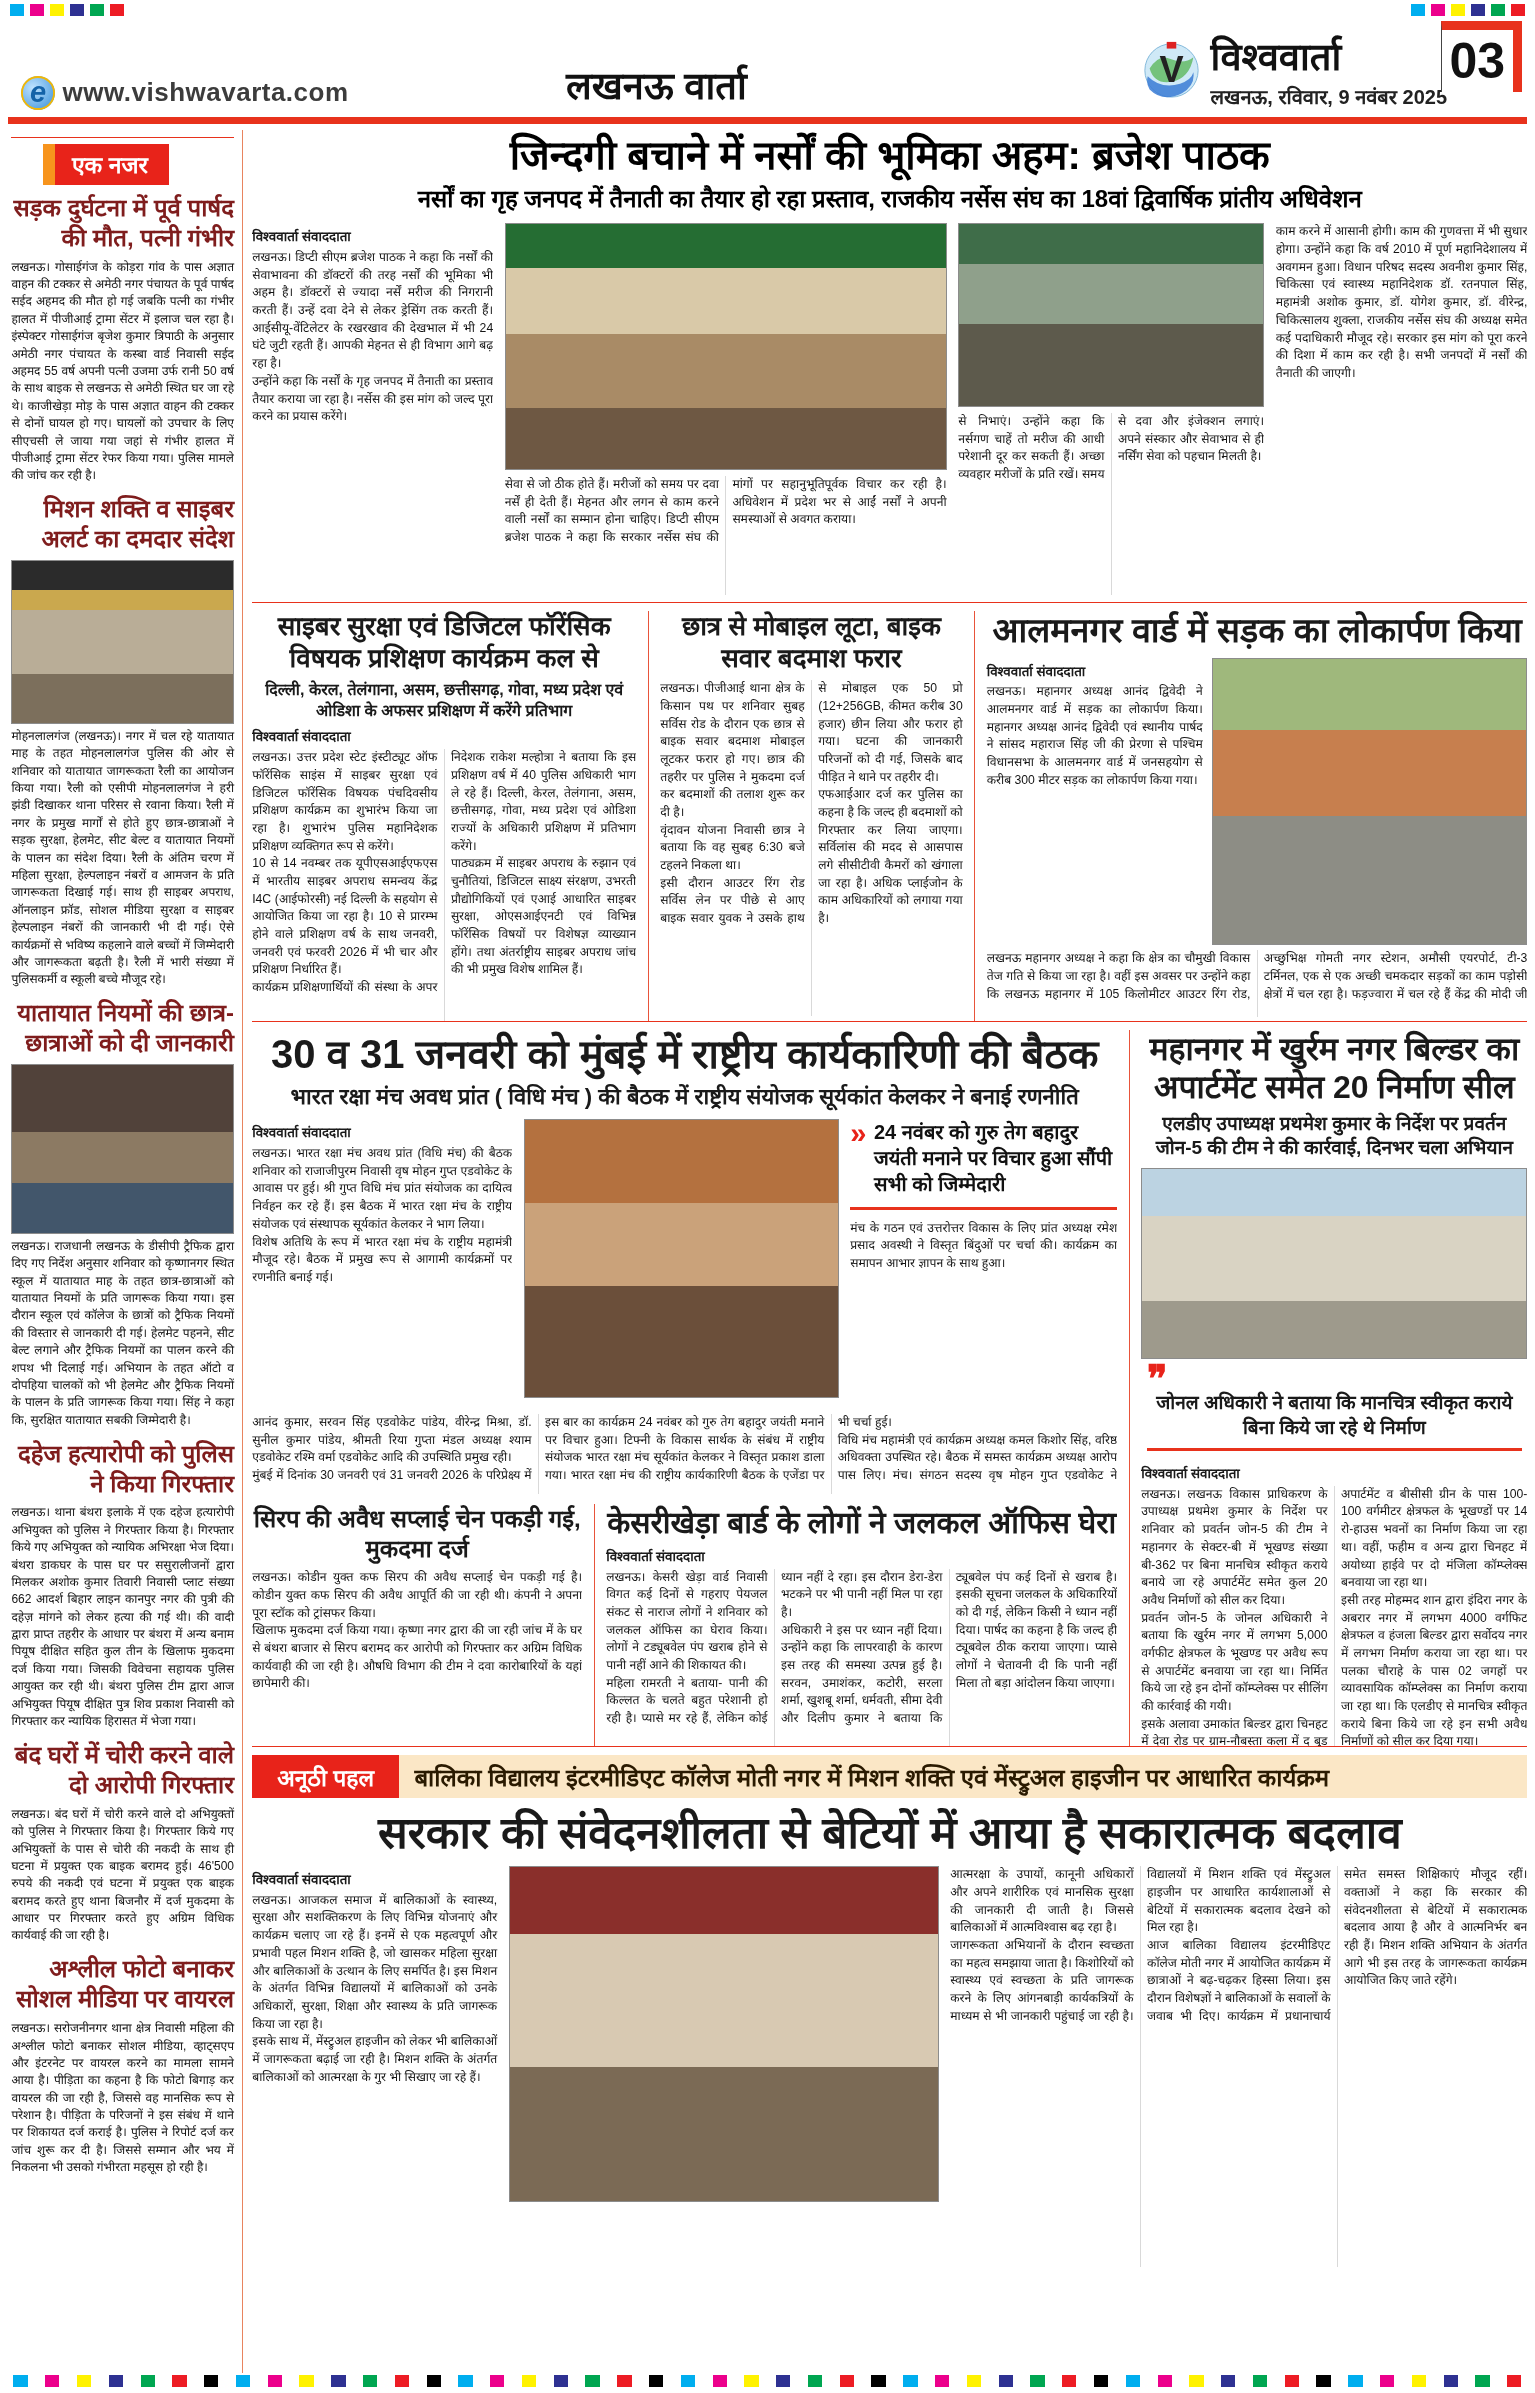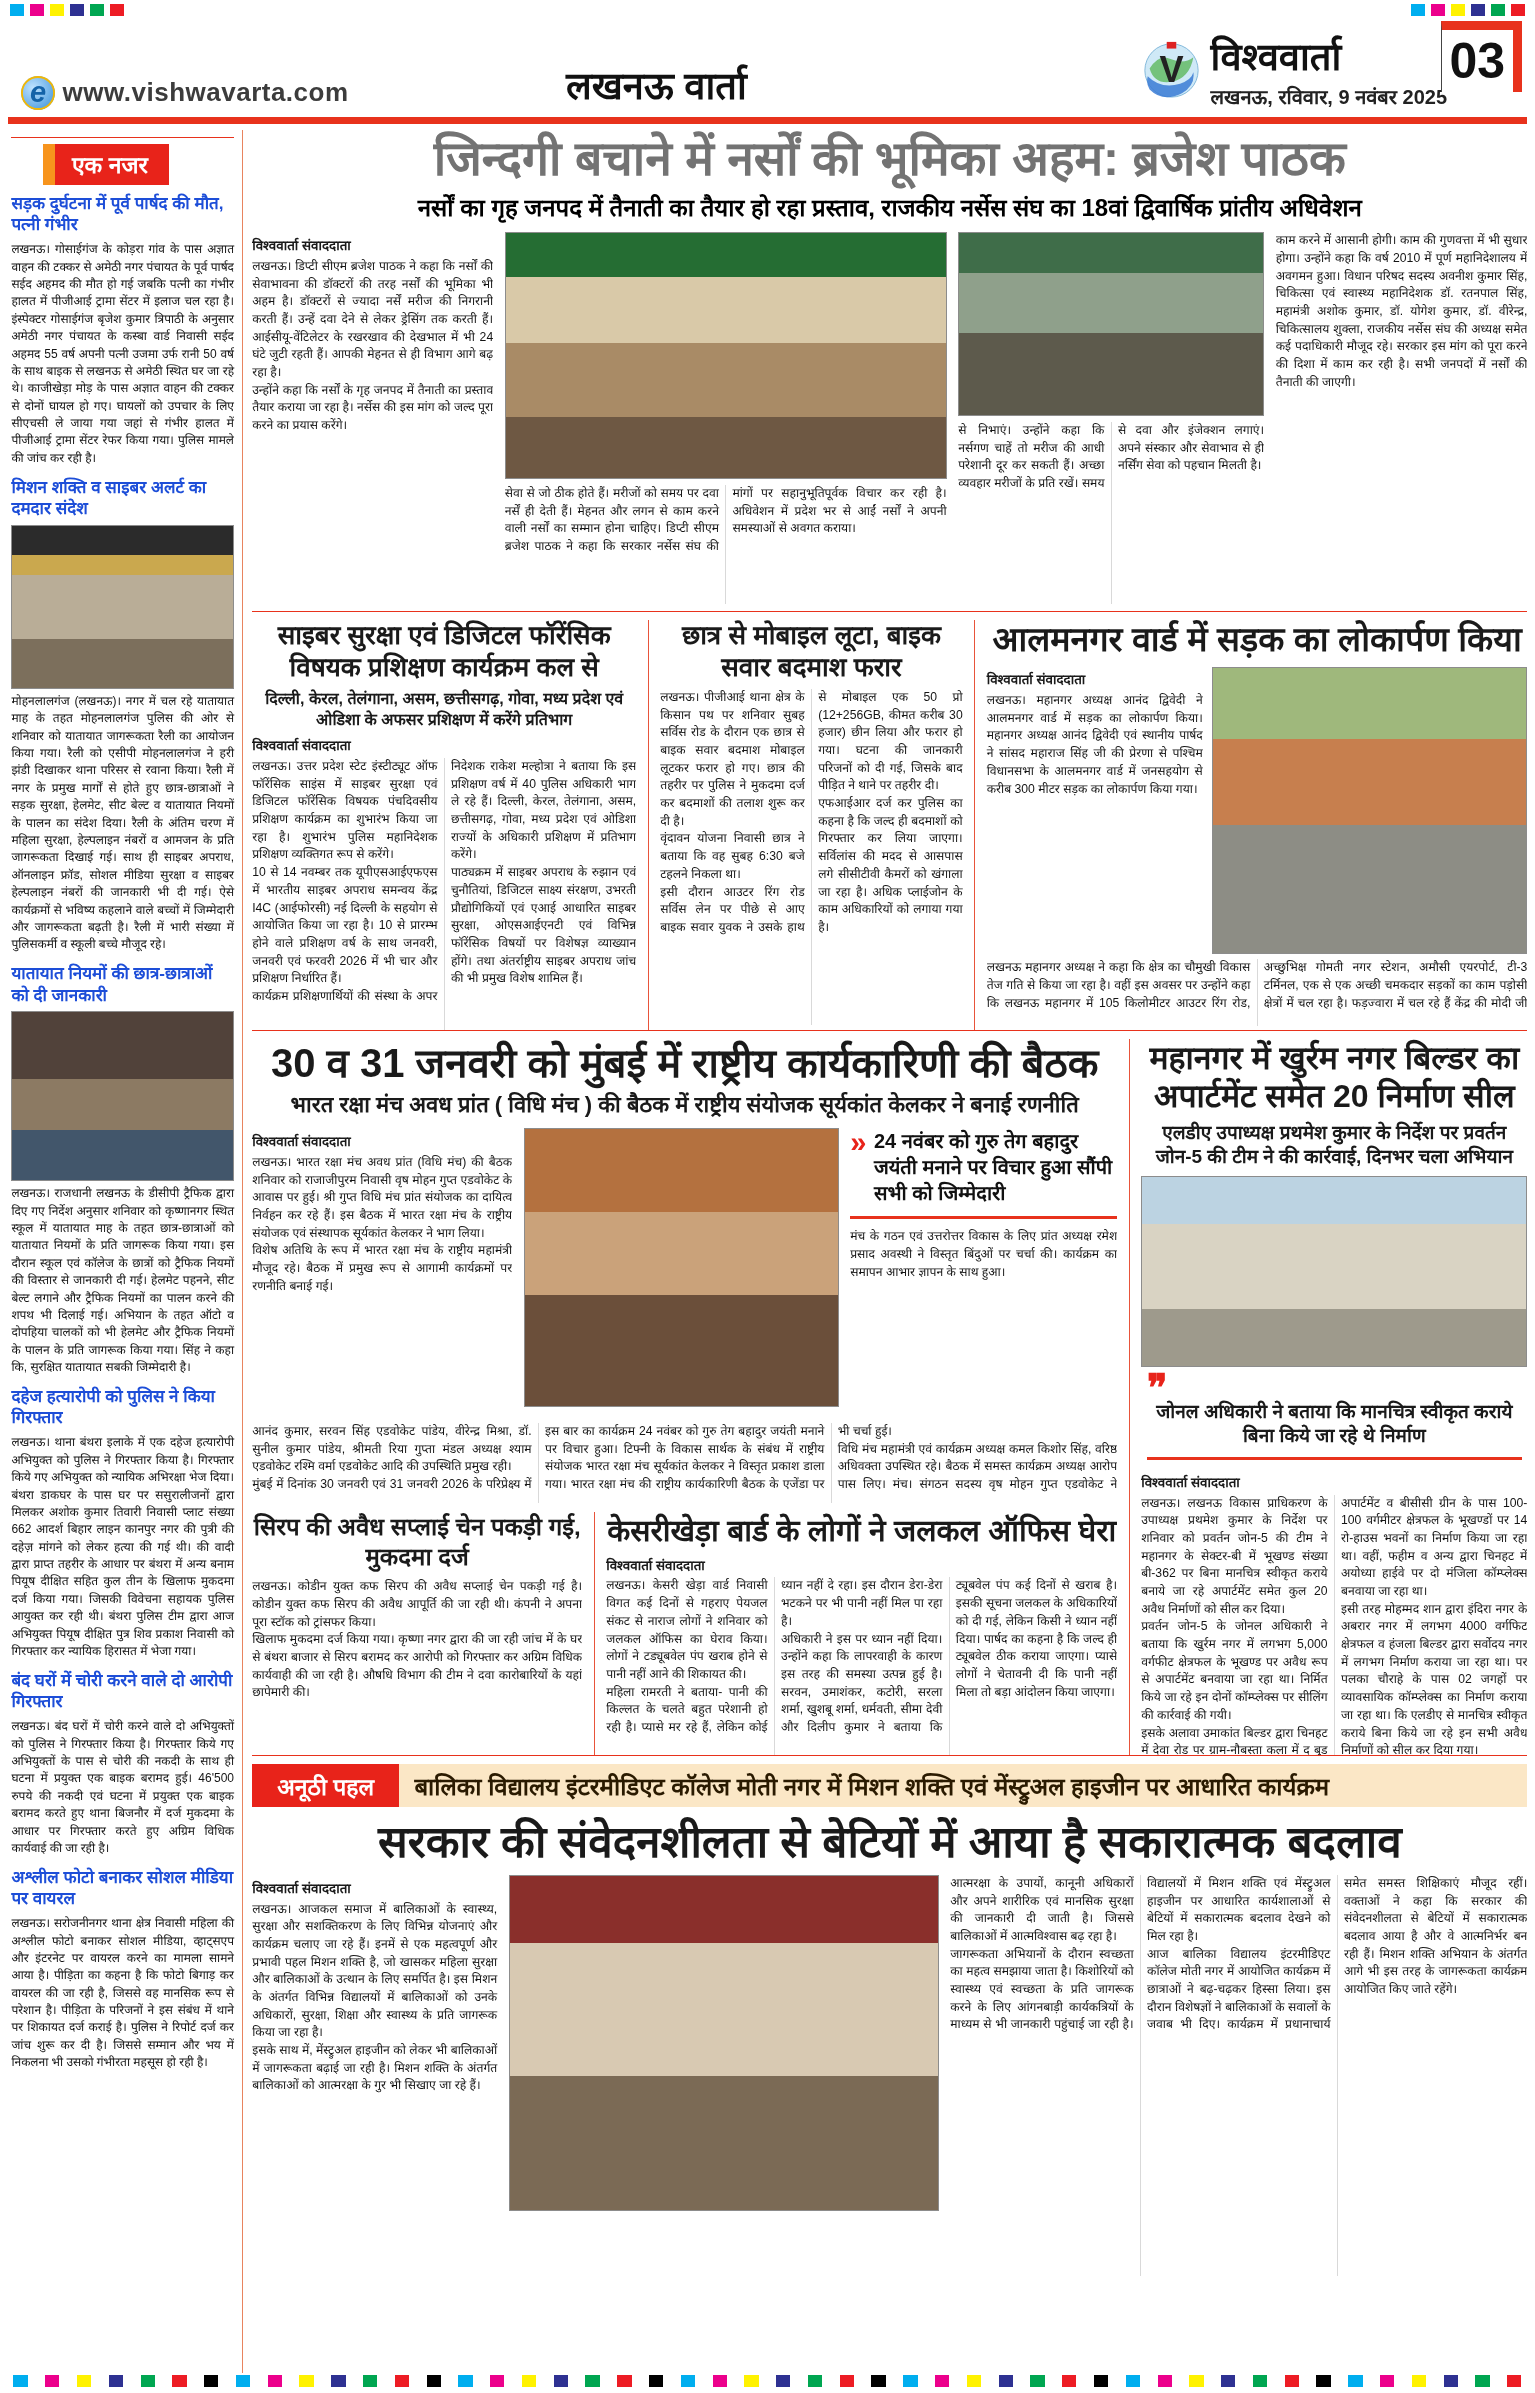--- a/index.html
+++ b/index.html
@@ -35,41 +35,41 @@
   
   .content{ display:flex; gap:9.6px; height:2243px; }
   .leftcol{ width:235px; flex:0 0 235px; border-right:1.9px solid #e8845f; padding:3.8px 7.6px 0 3.8px; overflow:hidden; }
   .maincol{ flex:1; overflow:hidden; }
 
   
   .eknazar-badge{ display:flex; margin:3.8px 0 7.6px 0; border-top:1.9px solid #e8321c; padding-top:5.7px;padding-left:32px; }
   .eknazar-badge .tab{ background:#e8231a; color:#fff; font-weight:bold; font-size:23px; padding:3.8px 21px 5.7px 17px; }
   .eknazar-badge .notch{ width:11.5px; background:#f7941d; }
   .brief{ margin-bottom:9.6px; }
-  .brief h3{ font-size:17px; line-height:1.25; text-align:left; margin:5.7px 0 5.7px 0; color:#1d4ed8; }
+  .brief h3{ font-size:24px; line-height:1.25; text-align:right; margin:5.7px 0 5.7px 0; color:#7f1d1d; }
   .brief .body{ font-size:12px; line-height:1.45; text-align:justify; white-space:pre-line; }
   .brief .photo{ margin:3.8px 0; }
 
   
   .byline{ font-weight:bold; font-size:13.4px; margin:3.8px 0 3.8px 0; }
   .body{ font-size:12.2px; line-height:1.45; text-align:justify; white-space:pre-line; color:#141414; }
   .cols2{ column-count:2; column-gap:13.4px; column-rule:1px solid #d9d9d9; }
   .cols3{ column-count:3; column-gap:13.4px; column-rule:1px solid #d9d9d9; }
   .photo{ background:#b9b3a6; border:1px solid #8c8c8c; position:relative; overflow:hidden; }
   .ph-stage{ background:linear-gradient(180deg,#256d33 0 18%,#d9c9a8 18% 45%,#a98b66 45% 75%,#6e5843 75% 100%); }
   .ph-crowd{ background:linear-gradient(180deg,#3f6d49 0 22%,#8fa08b 22% 55%,#5d5a4c 55% 100%); }
   .ph-street{ background:linear-gradient(180deg,#2b2b2b 0 18%,#caa84e 18% 30%,#b9ad97 30% 70%,#7c6f5c 70% 100%); }
   .ph-school{ background:linear-gradient(180deg,#51423a 0 40%,#8c7a63 40% 70%,#42566b 70% 100%); }
   .ph-road{ background:linear-gradient(180deg,#9fb87c 0 25%,#c77f4e 25% 55%,#8d8d85 55% 100%); }
   .ph-group{ background:linear-gradient(180deg,#b4713f 0 30%,#caa27a 30% 60%,#6b4f3a 60% 100%); }
   .ph-build{ background:linear-gradient(180deg,#bcd3e2 0 25%,#d9d3c3 25% 70%,#9e9a8c 70% 100%); }
   .ph-event{ background:linear-gradient(180deg,#8a2f2b 0 20%,#d8c9b2 20% 60%,#7b6a55 60% 100%); }
 
   
-  .lead h1{ font-size:48px; line-height:1.1; text-align:center; font-weight:bold; color:#737373; margin:3.8px 0 7.6px 0; }
+  .lead h1{ font-size:40px; line-height:1.1; text-align:center; font-weight:bold; color:#000000; margin:3.8px 0 7.6px 0; }
   .lead h2{ font-size:24px; line-height:1.2; text-align:center; font-weight:bold; color:#000; margin:0 0 9.6px 0; }
   .lead-grid{ display:grid; grid-template-columns:241px 442px 306px 1fr; gap:11.5px; height:380px; overflow:hidden;
               border-bottom:1.9px solid #e8321c; padding-bottom:7.6px; }
   .lead-grid > div{ overflow:hidden; }
 
   
   .midband{ display:grid; grid-template-columns:384px 315px 1fr; gap:11.5px; height:419px; overflow:hidden;
             padding-top:7.6px; border-bottom:1.9px solid #e8321c; }
   .midband > article{ overflow:hidden; }
   .midband article + article{ border-left:1.9px solid #e8533a; padding-left:11.5px; }

